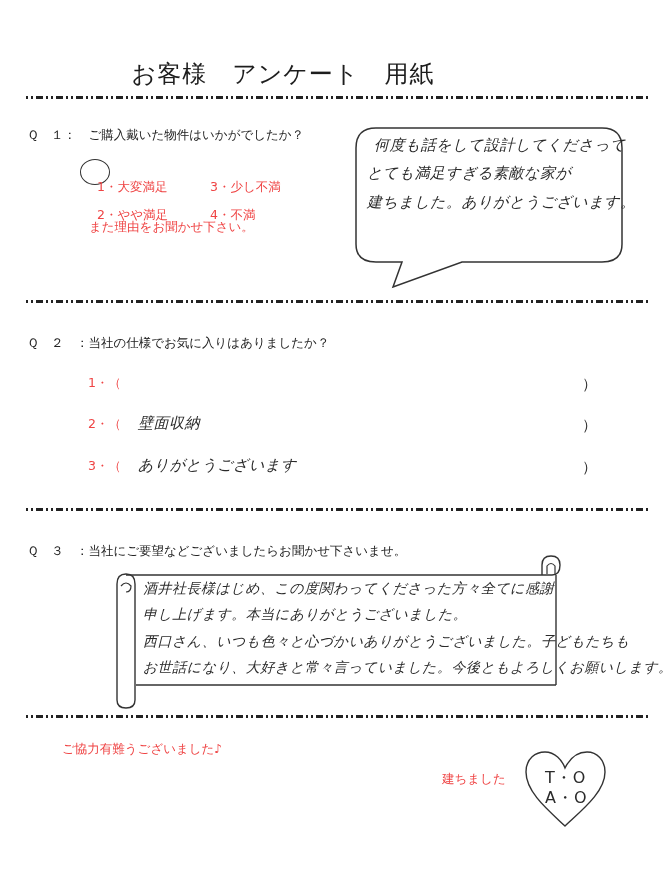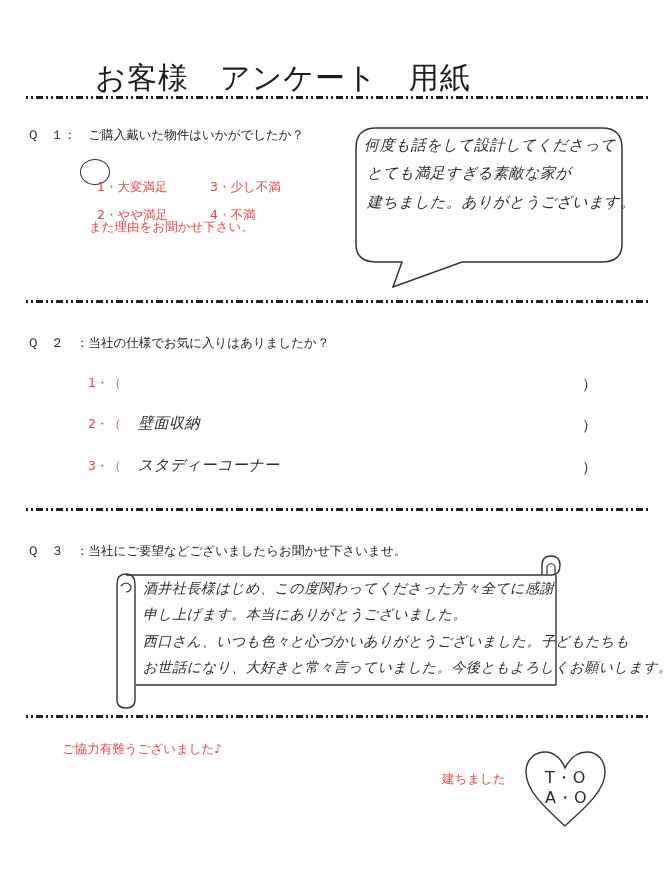--- a/index.html
+++ b/index.html
@@ -2,21 +2,21 @@
 <html><head>
   <meta charset="utf-8">
   <style>
     * { box-sizing: border-box; margin: 0; padding: 0; }
     html, body { width: 670px; height: 884px; background: #ffffff; overflow: hidden; }
     body { position: relative; font-family: "DejaVu Sans", sans-serif; color: #222; }
 
     .abs { position: absolute; }
     .title {
       left: 0; width: 566px; top: 58px; text-align: center;
-      font-size: 30px; letter-spacing: 1px; color: #1d1d1d; white-space: pre;
+      font-size: 24px; letter-spacing: 1px; color: #1d1d1d; white-space: pre;
     }
     .divider {
       left: 26px; width: 624px; height: 3px;
       background-image: repeating-linear-gradient(90deg,
         #222 0, #222 2px, transparent 2px, transparent 5px,
         #222 5px, #222 7px, transparent 7px, transparent 10px,
         #222 10px, #222 17px, transparent 17px, transparent 20px);
     }
     .q-label { font-size: 12.5px; color: #222; white-space: pre; }
     .opt { font-size: 12.5px; color: #ef4444; white-space: pre; }
@@ -50,40 +50,40 @@
   <span>2・</span><span>やや満足</span>
 </div>
 <div class="abs opt" style="left:202px; top:192px;">
   <span>4・</span><span>不満</span>
 </div>
 <div class="abs opt" style="left:89px; top:219px;">また理由をお聞かせ下さい。</div>
 
 <svg style="left:0; top:0;" width="670" height="884">
   <path d="M376,128 L602,128 Q622,128 622,148 L622,244 Q622,262 602,262 L462,262 L393,287 L402,262 L376,262 Q356,262 356,244 L356,148 Q356,128 376,128 Z" fill="none" stroke="#333" stroke-width="1.5"></path>
 </svg>
-<div class="abs hand" style="left:364px; top:136px;">何度も話をして設計してくださって</div>
+<div class="abs hand" style="left:374px; top:136px;">何度も話をして設計してくださって</div>
 <div class="abs hand" style="left:367px; top:164px;">とても満足すぎる素敵な家が</div>
 <div class="abs hand" style="left:367px; top:193px;">建ちました。ありがとうございます。</div>
 
 <div class="abs divider" style="top:300px;"></div>
 
 <div class="abs q-label" style="left:27px; top:335px;">Ｑ　２　：当社の仕様でお気に入りはありましたか？</div>
 
 <div class="abs" style="left:88px; top:373px; width:520px; height:24px;">
   <span class="abs opt" style="left:0; top:2px;">1・（</span>
   <span class="abs paren" style="left:494px; top:2px;">）</span>
 </div>
 <div class="abs" style="left:88px; top:414px; width:520px; height:24px;">
   <span class="abs opt" style="left:0; top:2px;">2・（</span>
   <span class="abs hand" style="left:50px; top:0;">壁面収納</span>
   <span class="abs paren" style="left:494px; top:2px;">）</span>
 </div>
 <div class="abs" style="left:88px; top:456px; width:520px; height:24px;">
   <span class="abs opt" style="left:0; top:2px;">3・（</span>
-  <span class="abs hand" style="left:50px; top:0;">スタディーコーナー</span>
+  <span class="abs hand" style="left:50px; top:0;">ありがとうございます</span>
   <span class="abs paren" style="left:494px; top:2px;">）</span>
 </div>
 
 <div class="abs divider" style="top:508px;"></div>
 
 <div class="abs q-label" style="left:27px; top:543px;">Ｑ　３　：当社にご要望などございましたらお聞かせ下さいませ。</div>
 
 <svg style="left:0; top:0;" width="670" height="884">
 
   <path d="M126,575 L552,575" fill="none" stroke="#333" stroke-width="1.4"></path>

